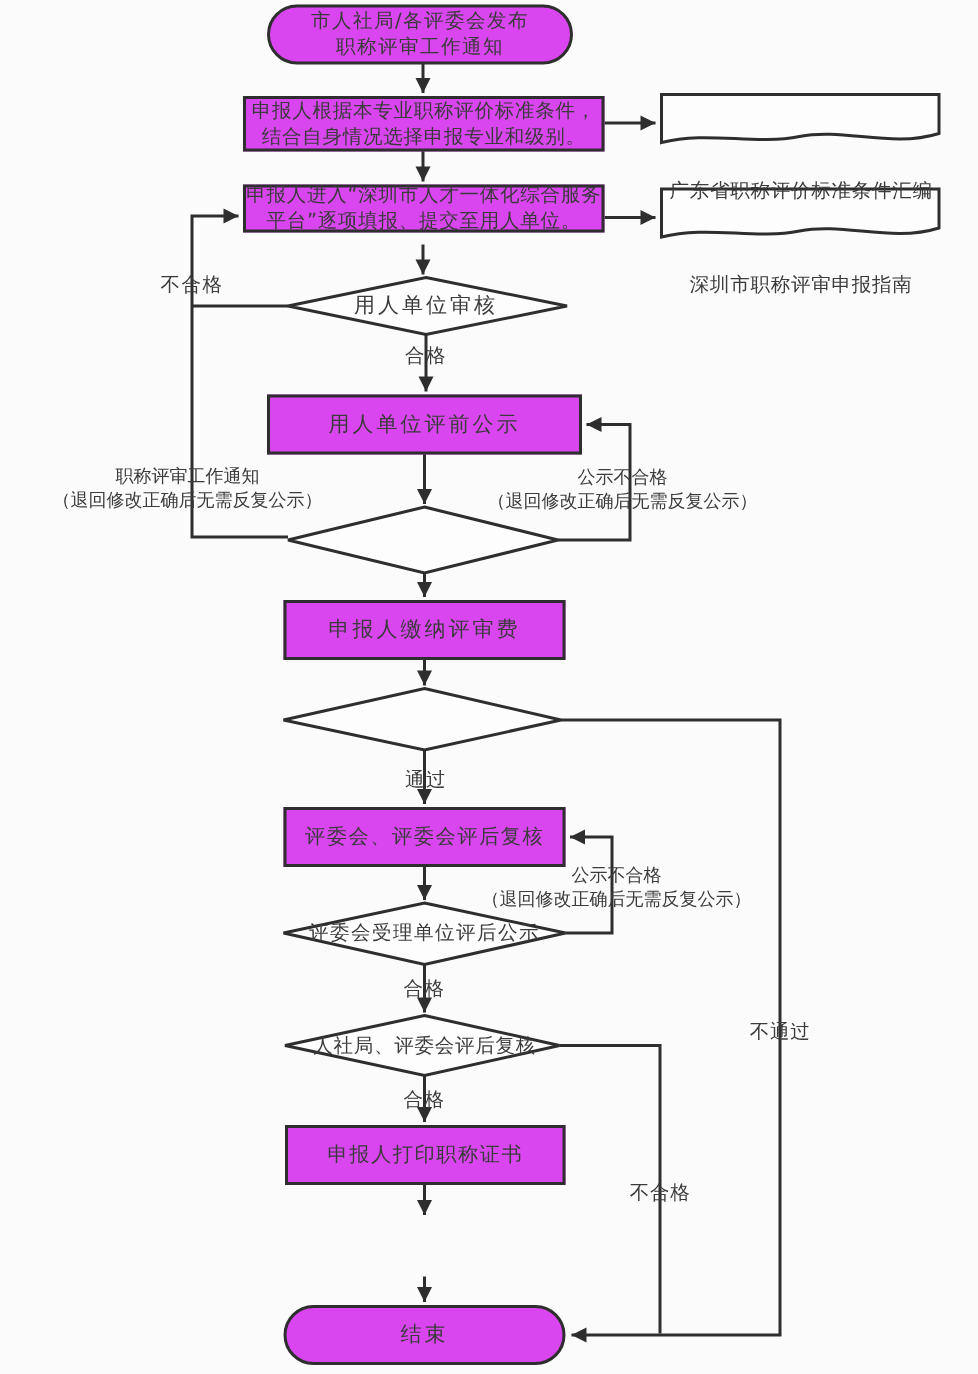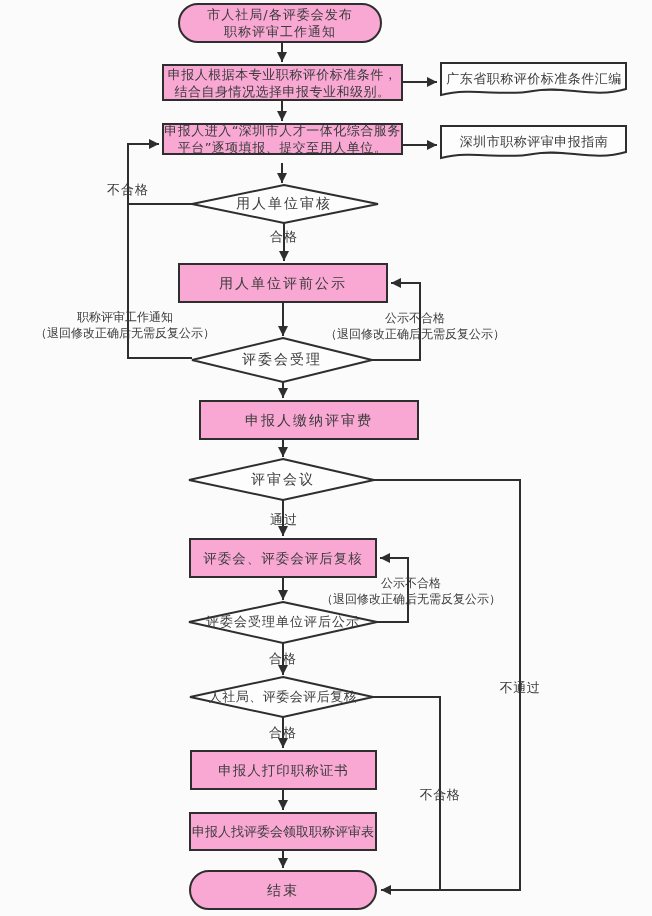--- a/index.html
+++ b/index.html
@@ -7,34 +7,34 @@
     width:652px;height:916px;position:relative;overflow:hidden;
     background:#fbfbfb;
     font-family:"DejaVu Sans",sans-serif;
     color:#3b3b3b;
   }
   #stage{position:absolute;left:0;top:0;width:652px;height:916px;}
   svg.wires{position:absolute;left:0;top:0;z-index:0;}
   .node{
     position:absolute;box-sizing:border-box;z-index:1;
     display:flex;align-items:center;justify-content:center;
-    text-align:center;background:#f9a8d4;border:2px solid #2e2e2e;
+    text-align:center;background:#d946ef;border:2px solid #2e2e2e;
     font-size:14px;letter-spacing:2px;line-height:17px;
     white-space:pre-line;color:#3b3b3b;
   }
   .node.term{border-radius:20px;font-size:13px;letter-spacing:1px;}
   .node.small{font-size:13px;letter-spacing:0.5px;text-align:center;}
   .dlabel{
     position:absolute;z-index:2;text-align:center;
     font-size:14px;letter-spacing:2px;color:#3b3b3b;white-space:pre-line;
   }
   .dlabel.tight{font-size:13px;letter-spacing:1px;}
   .doclabel{
     position:absolute;z-index:2;text-align:center;
-    font-size:13px;letter-spacing:0.5px;color:#3b3b3b;
+    font-size:13px;letter-spacing:0.5px;color:#3b3b3b;margin-top:48px;
   }
   .elabel{
     position:absolute;z-index:2;text-align:center;
     font-size:13px;letter-spacing:1px;color:#3b3b3b;white-space:pre-line;
   }
   .elabel.multi{font-size:12px;letter-spacing:0;line-height:16px;}
 </style>
 </head>
 <body>
 
@@ -93,36 +93,33 @@
 职称评审工作通知</div>
 
   <div class="node small" style="left:162px;top:64px;width:241px;height:37px">申报人根据本专业职称评价标准条件，
 结合自身情况选择申报专业和级别。</div>
 
   <div class="node small" style="left:162px;top:123px;width:241px;height:32px">申报人进入“深圳市人才一体化综合服务
 平台”逐项填报、提交至用人单位。</div>
 
   <div class="node" style="left:178px;top:263px;width:210px;height:40px">用人单位评前公示</div>
 
-  <div class="node" style="left:199px;top:400px;width:220px;height:40px">申报人缴纳评审费</div>
+  <div class="node" style="left:189px;top:400px;width:188px;height:40px">申报人缴纳评审费</div>
 
   <div class="node" style="left:189px;top:538px;width:188px;height:40px;font-size:13.5px;letter-spacing:1px">评委会、评委会评后复核</div>
 
   <div class="node" style="left:190px;top:750px;width:187px;height:40px;font-size:13.5px;letter-spacing:1px">申报人打印职称证书</div>
 
-  <div class="node small" style="left:189px;top:812px;width:188px;height:39px;letter-spacing:0">申报人找评委会领取职称评审表</div>
 
   <div class="node term" style="left:189px;top:870px;width:188px;height:40px;font-size:14px;letter-spacing:2px">结束</div>
 
   <div class="doclabel" style="left:442px;top:70px;width:184px">广东省职称评价标准条件汇编</div>
   <div class="doclabel" style="left:442px;top:133px;width:184px">深圳市职称评审申报指南</div>
 
   <div class="dlabel" style="left:204px;top:195px;width:160px">用人单位审核</div>
-  <div class="dlabel" style="left:207px;top:351px;width:150px">评委会受理</div>
-  <div class="dlabel" style="left:206px;top:471px;width:154px">评审会议</div>
   <div class="dlabel tight" style="left:194px;top:613px;width:178px">评委会受理单位评后公示</div>
   <div class="dlabel tight" style="left:194px;top:688px;width:178px;letter-spacing:0.5px">人社局、评委会评后复核</div>
 
   <div class="elabel" style="left:103px;top:181px;width:50px">不合格</div>
   <div class="elabel" style="left:258px;top:228px;width:52px">合格</div>
   <div class="elabel multi" style="left:15px;top:309px;width:220px">职称评审工作通知
 （退回修改正确后无需反复公示）</div>
   <div class="elabel multi" style="left:322px;top:310px;width:186px">公示不合格
 （退回修改正确后无需反复公示）</div>
   <div class="elabel" style="left:258px;top:511px;width:52px">通过</div>

